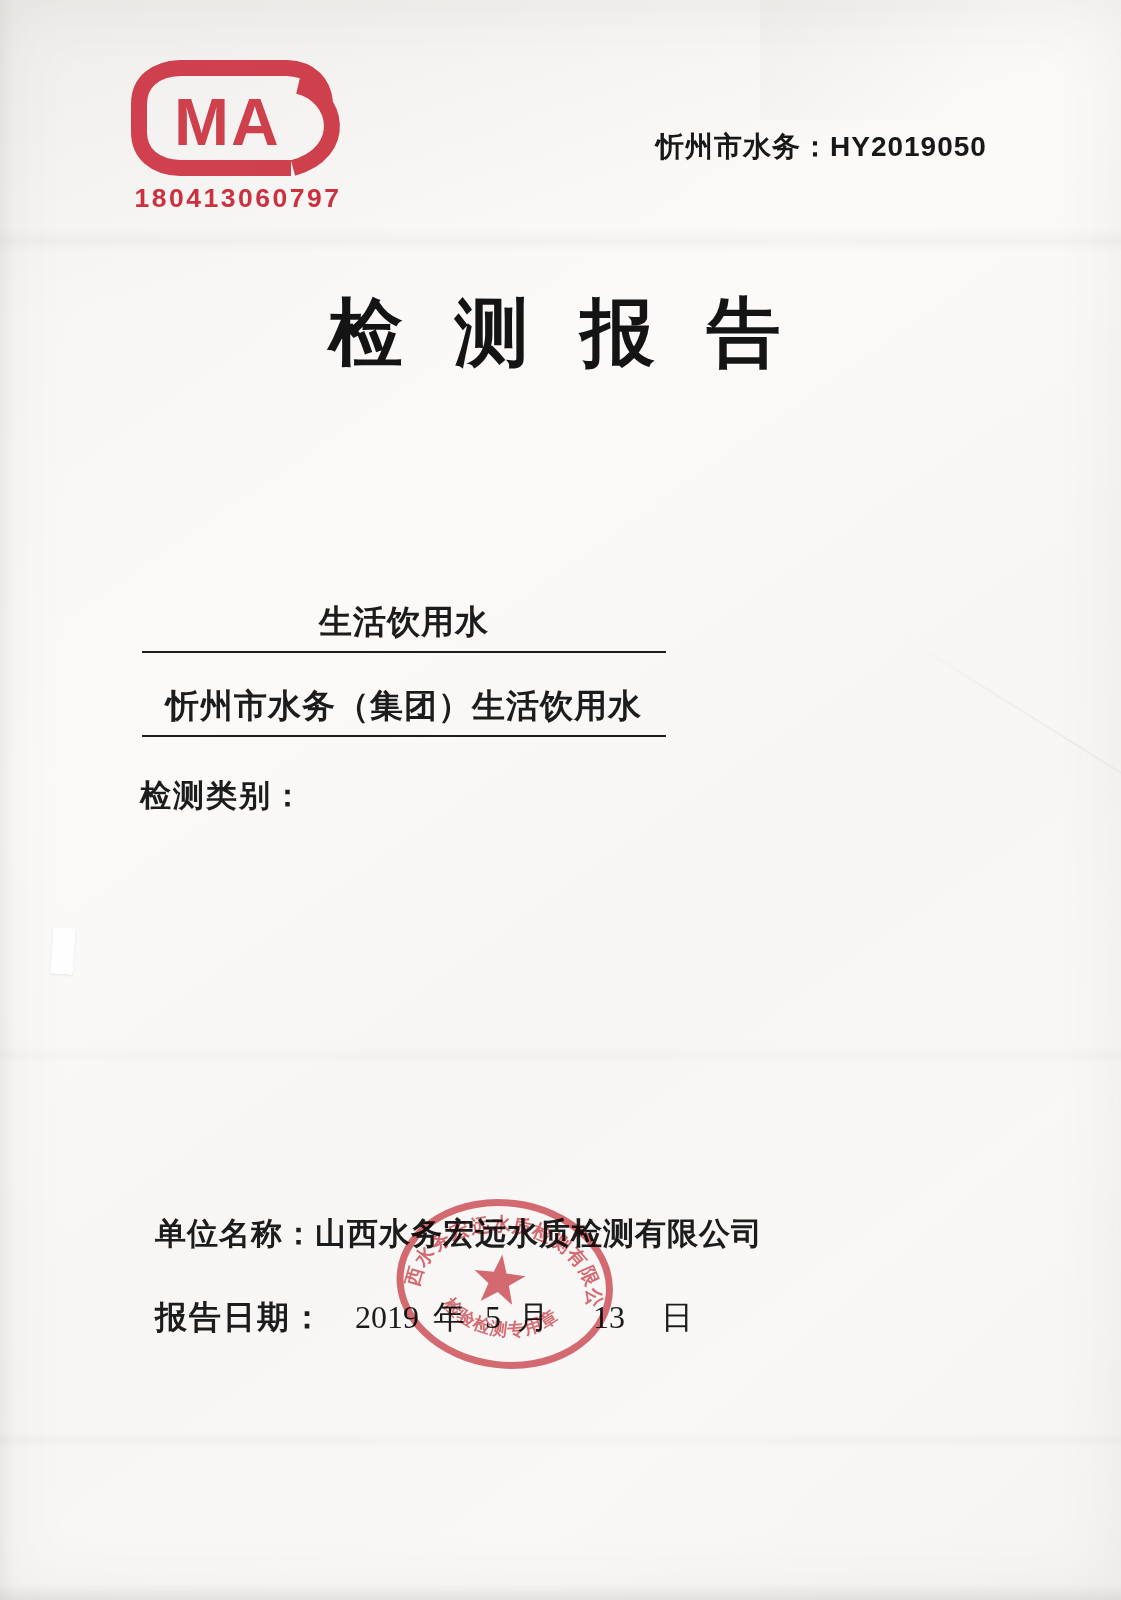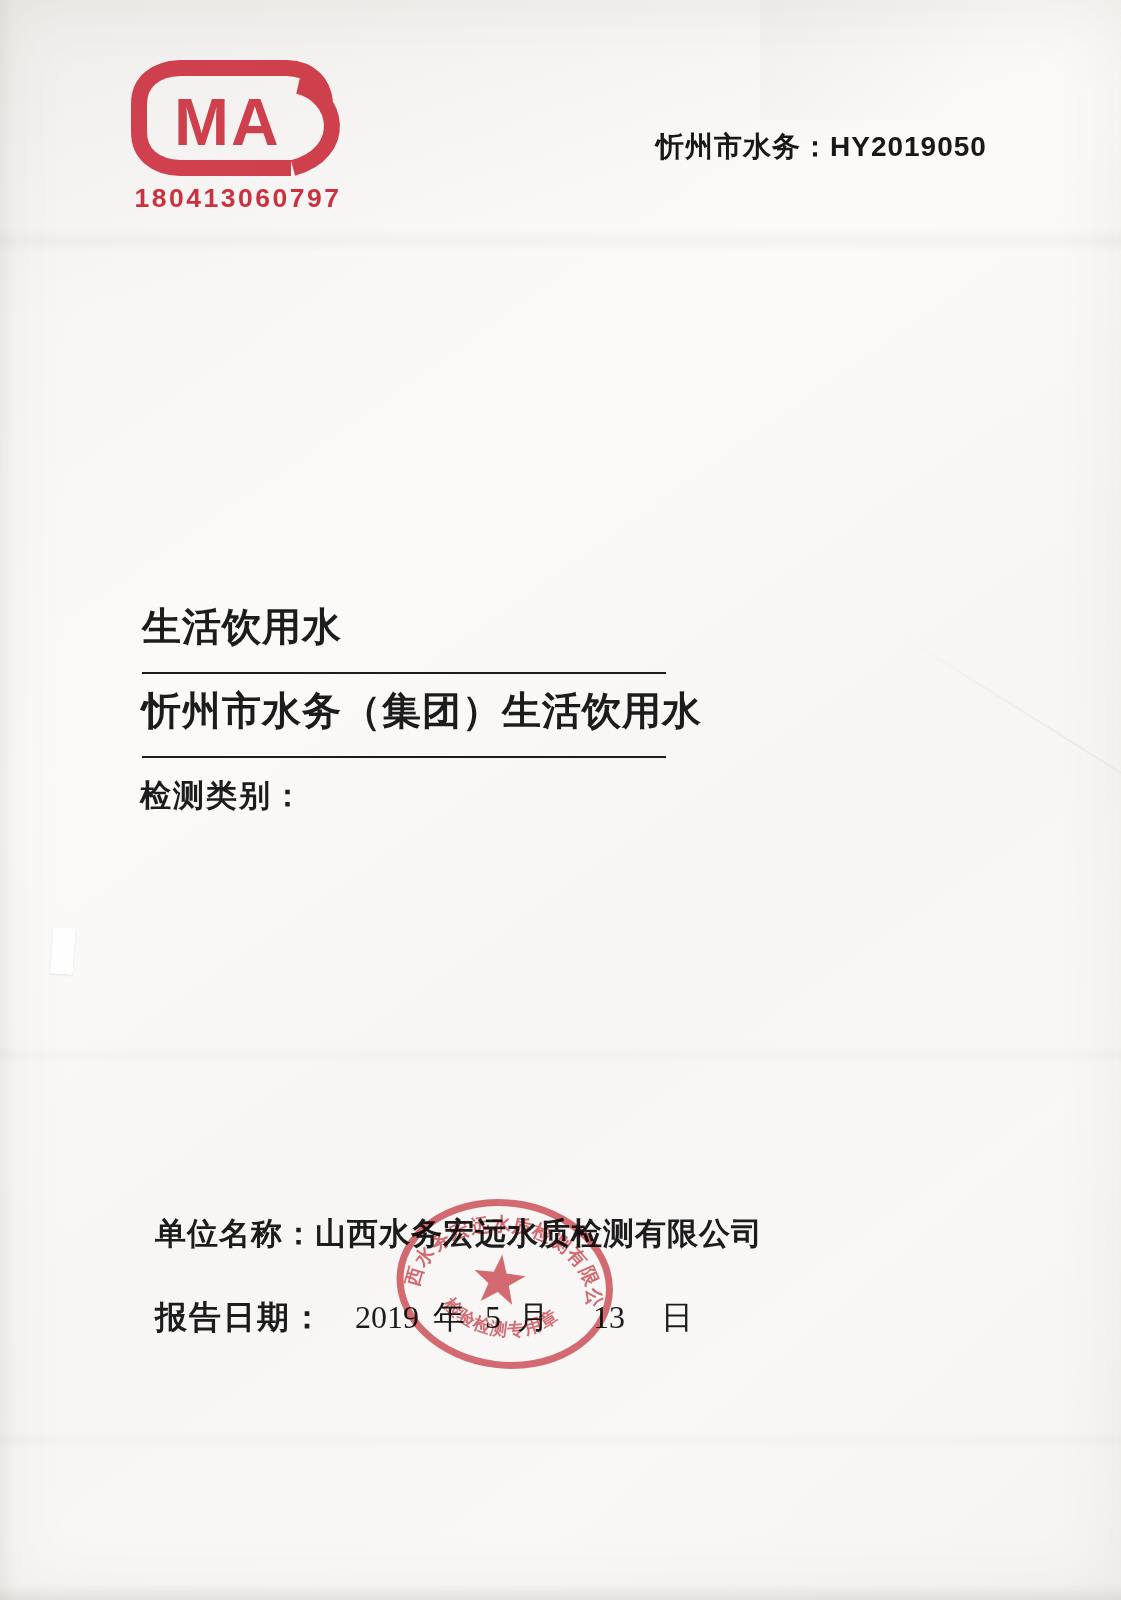--- a/index.html
+++ b/index.html
@@ -50,23 +50,23 @@
     font-size:74px;letter-spacing:52px;color:#141414;white-space:nowrap;
   }
   .field-row{position:absolute;left:140px;display:flex;align-items:flex-end;}
   .row-sample{top:600px;}
   .row-client{top:684px;}
   .row-category{top:763px;margin-top:12px;}
   .field-lbl{
     font-size:31px;font-weight:bold;letter-spacing:2px;padding-bottom:7px;white-space:nowrap;
   }
   .field-val{
-    width:524px;margin-left:2px;
-    font-size:39px;font-weight:bold;letter-spacing:1px;white-space:nowrap;
-    border-bottom:2px solid #1d1d1d;padding-bottom:18px;
+    width:524px;margin-left:2px;text-align:center;
+    font-size:33px;font-weight:bold;letter-spacing:1px;white-space:nowrap;
+    border-bottom:2px solid #1d1d1d;padding-bottom:6px;
   }
   .org-line{
     position:absolute;left:155px;top:1213px;font-size:31px;font-weight:bold;
     letter-spacing:1px;white-space:nowrap;
   }
   .date-line{
     position:absolute;left:155px;top:1296px;font-size:32px;white-space:nowrap;
   }
   .date-line .lbl{font-weight:bold;letter-spacing:2px;}
   .date-line .yr{margin-left:30px;}
@@ -100,20 +100,21 @@
       <path d="M 170 30 C 210 39 222 96 165 112"></path>
     </g>
     <text x="46" y="89" font-family="Liberation Sans, sans-serif" font-weight="bold" font-size="66" letter-spacing="2" fill="#cc3140" opacity="0.92">MA</text>
   </svg>
   <div class="cma-number">180413060797</div>
 
   <div class="report-no">
     <span>忻州市水务：</span><span>HY2019050</span>
   </div>
 
+  <div class="doc-title">检测报告</div>
 
   <div class="field-row row-sample">
     <span class="field-val">生活饮用水</span>
   </div>
   <div class="field-row row-client">
     <span class="field-val">忻州市水务（集团）生活饮用水</span>
   </div>
   <div class="field-row row-category">
     <span class="field-lbl">检测类别：</span>
   </div>

